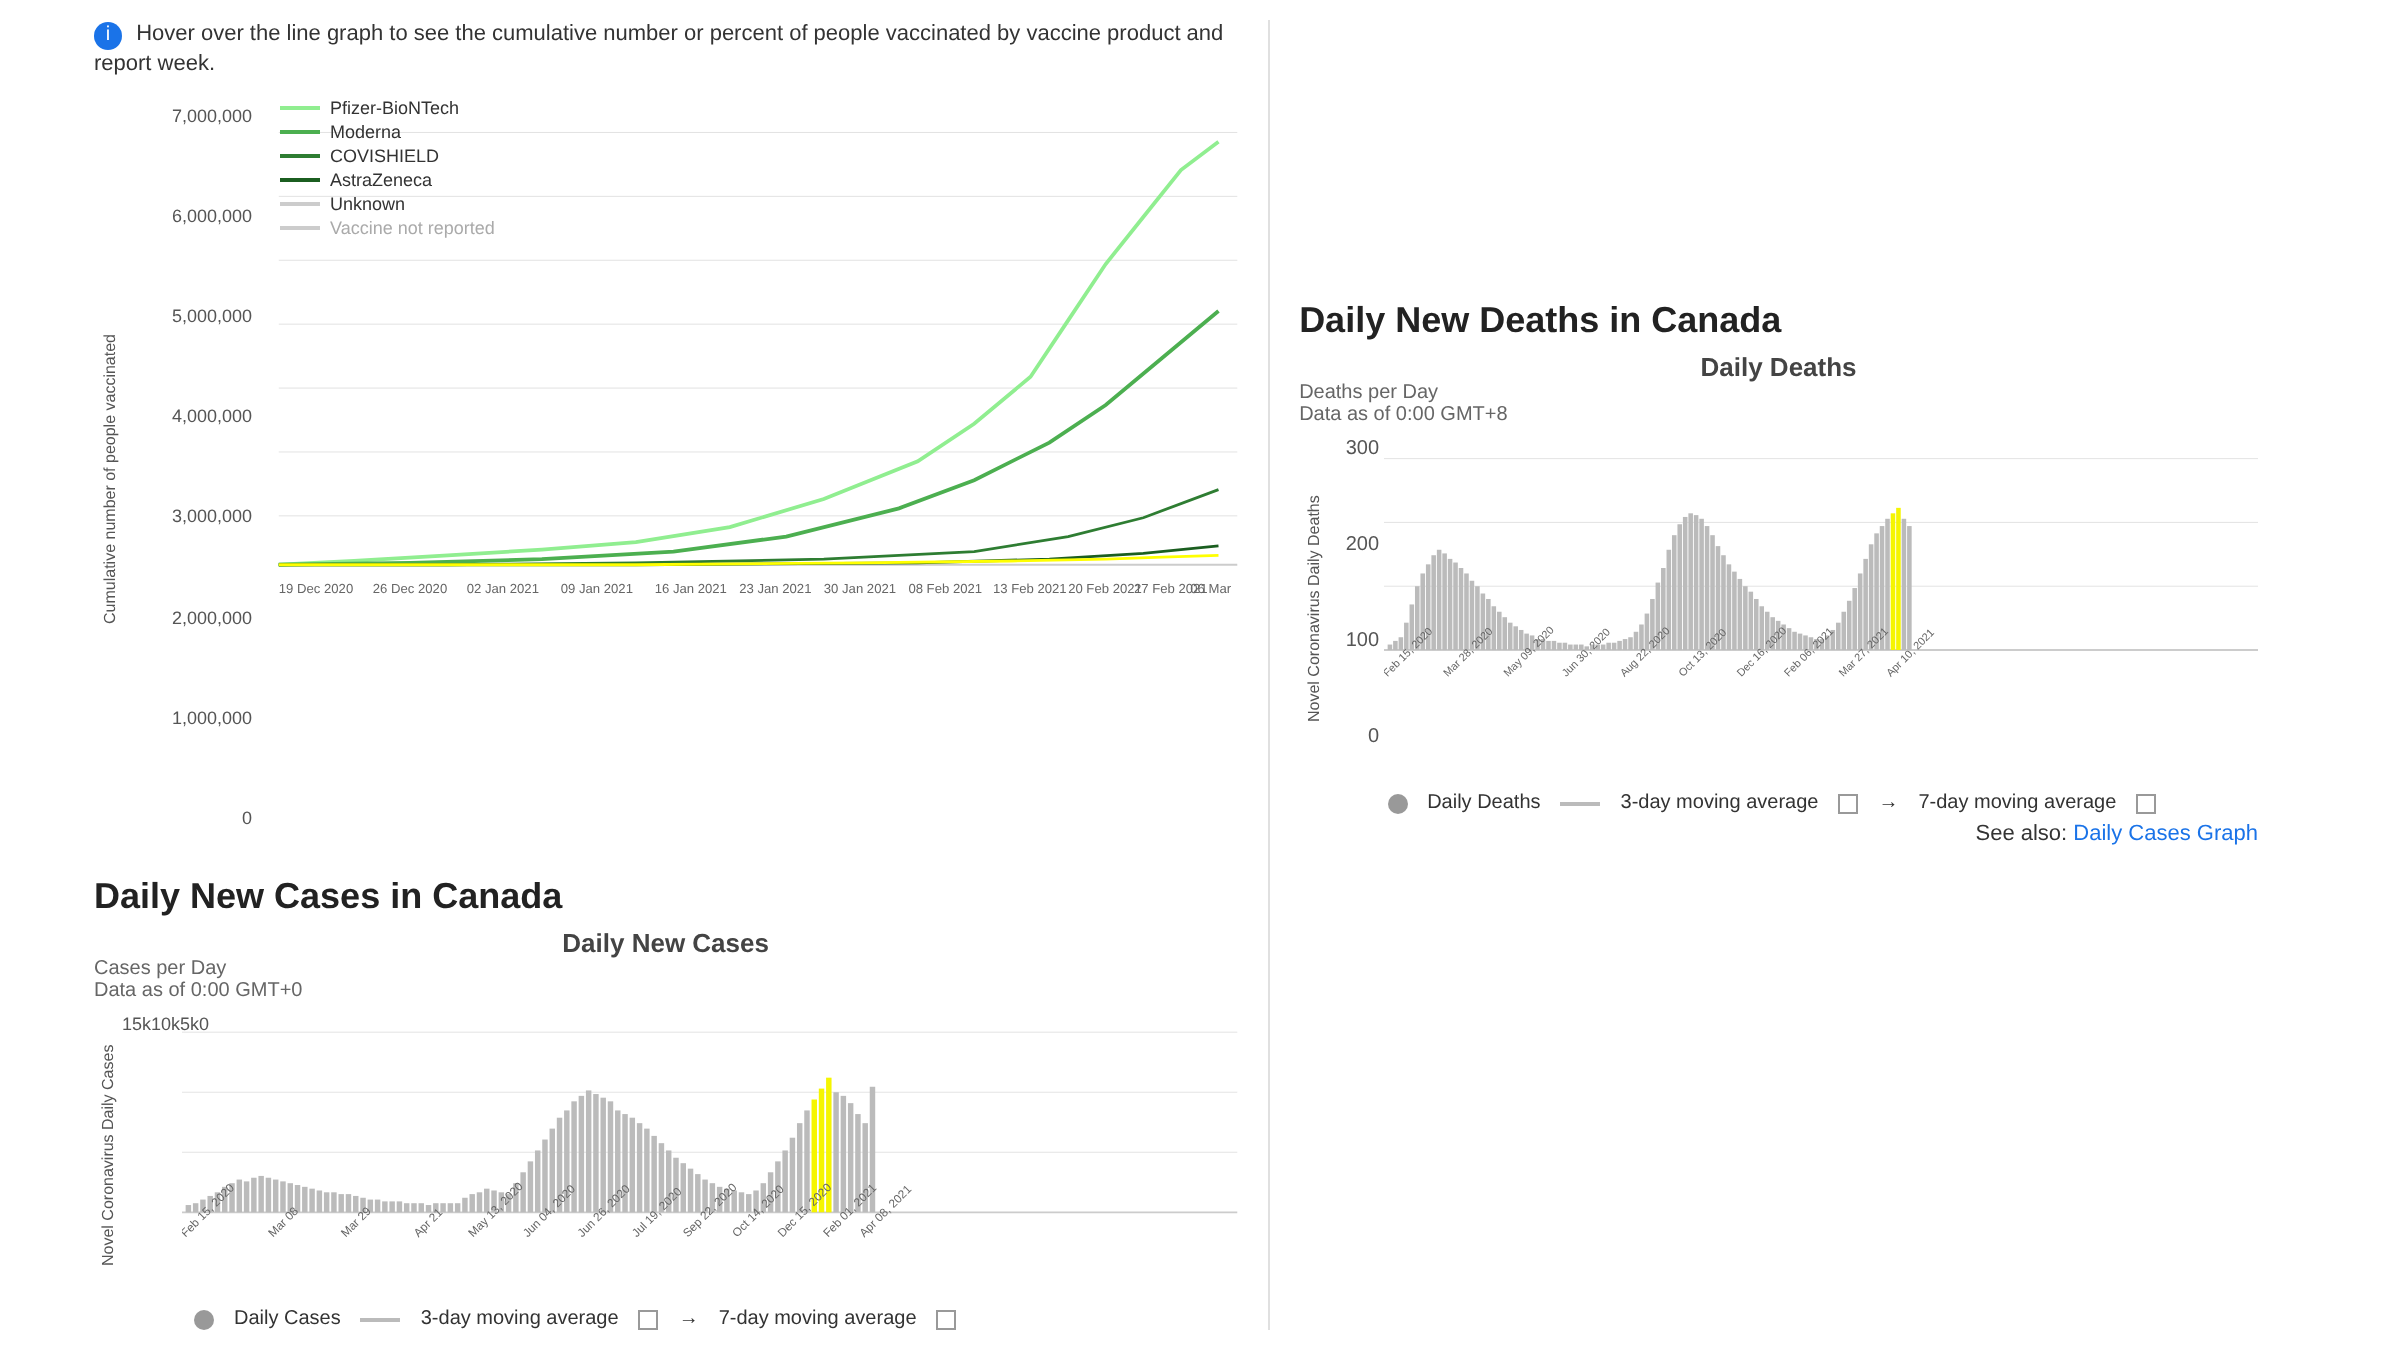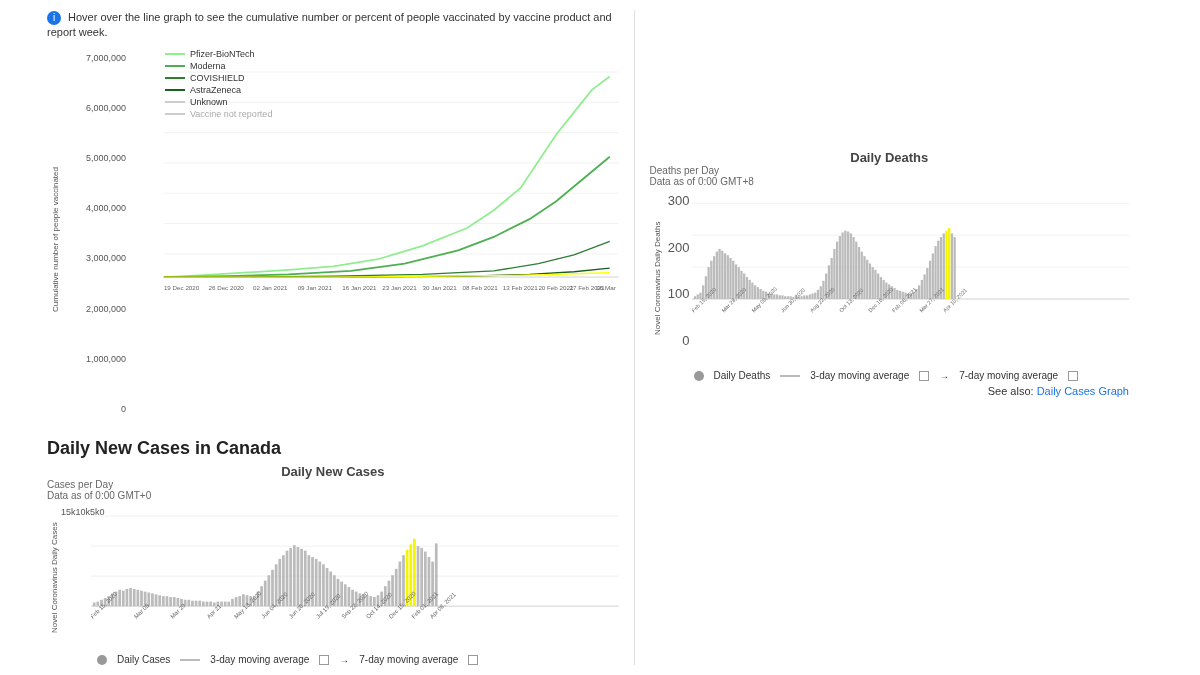--- a/index.html
+++ b/index.html
@@ -157,21 +157,21 @@
       <span class="info-icon">i</span>
       <span>Hover over the line graph to see the cumulative number or percent of people vaccinated by vaccine product and report week.</span>
     </div>
 
     <div class="vaccination-chart" style="height:290px; display:flex; flex-direction:row;">
 
       <div style="display:flex; align-items:center; width:18px; flex-shrink:0;">
         <div class="y-axis-rotated" style="font-size:8px;">Cumulative number of people vaccinated</div>
       </div>
 
-      <div style="display:flex; flex-direction:row; flex:1;gap:25px;">
+      <div style="display:flex; flex-direction:row; flex:1;">
 
         <div style="display:flex; flex-direction:column; justify-content:space-between; width:65px; padding-right:4px; font-size:9px; color:#555; text-align:right; padding-top:4px; padding-bottom:16px;">
           <span>7,000,000</span>
           <span>6,000,000</span>
           <span>5,000,000</span>
           <span>4,000,000</span>
           <span>3,000,000</span>
           <span>2,000,000</span>
           <span>1,000,000</span>
           <span>0</span>
@@ -393,27 +393,28 @@
         <span>7-day moving average</span>
         <div class="checkbox-mock"></div>
       </div>
     </div>
   </div>
 
   <div class="divider-v"></div>
 
   <div class="right-panel">
     <div style="margin-top:140px;">
+      <div class="section-title">Daily New Deaths in Canada</div>
       <div class="chart-title-main">Daily Deaths</div>
       <div class="chart-subtitle">Deaths per Day</div>
       <div class="chart-subtitle">Data as of 0:00 GMT+8</div>
       <div class="bar-chart-container" style="margin-top:4px;">
         <div class="y-axis-rotated" style="font-size:8px; width:14px;">Novel Coronavirus Daily Deaths</div>
 
-        <div style="display:flex; flex-direction:column; justify-content:space-between; width:28px; font-size:13px; color:#555; text-align:right; padding-right:2px; padding-bottom:18px; padding-top:2px;">
+        <div style="display:flex; flex-direction:column; justify-content:space-between; width:28px; font-size:10px; color:#555; text-align:right; padding-right:2px; padding-bottom:18px; padding-top:2px;">
           <span>300</span>
           <span>200</span>
           <span>100</span>
           <span>0</span>
         </div>
         <div class="chart-inner">
           <svg width="100%" height="175" viewBox="0 0 480 175">
 
             <line x1="0" y1="5" x2="480" y2="5" stroke="#e0e0e0" stroke-width="0.5"></line>
             <line x1="0" y1="40" x2="480" y2="40" stroke="#e0e0e0" stroke-width="0.5"></line>

